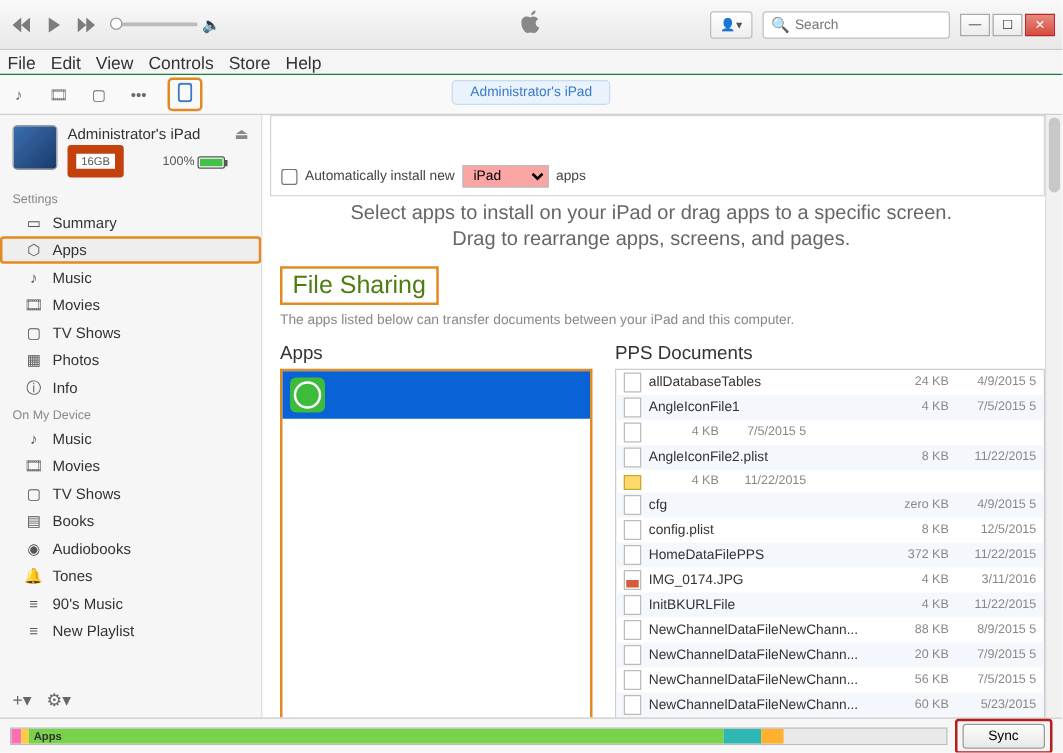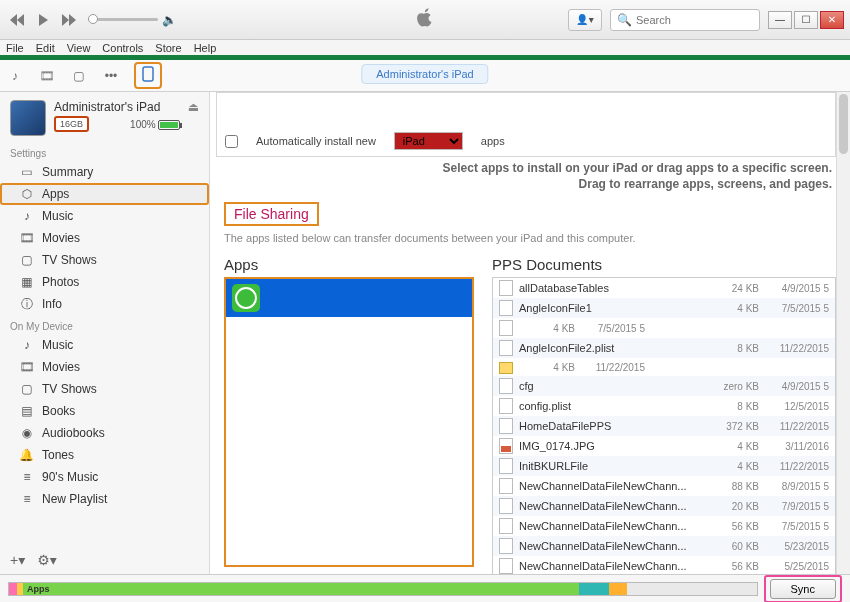--- a/index.html
+++ b/index.html
@@ -14,56 +14,56 @@
 .vol-thumb { width:10px; height:10px; background:#fff; border:1px solid #999; border-radius:50%; position:absolute; top:-4px; left:0; }
 .apple-logo { position:absolute; left:50%; transform:translateX(-50%); color:#888; }
 .right-ctrls { margin-left:auto; display:flex; align-items:center; gap:8px; }
 .user-btn { width:34px; height:22px; border:1px solid #bfbfbf; border-radius:3px; background:linear-gradient(#fff,#eee); display:flex; align-items:center; justify-content:center; color:#555; cursor:pointer; font-size:10px;}
 .search-box { width:150px; height:22px; border:1px solid #bfbfbf; border-radius:3px; background:#fff; display:flex; align-items:center; padding:0 6px; gap:4px; }
 .search-box input { border:none; outline:none; width:100%; font-size:11px; }
 .win-btns { display:flex; gap:2px; }
 .wbtn { width:24px; height:18px; border:1px solid #aaa; background:linear-gradient(#fdfdfd,#ececec); display:flex; align-items:center; justify-content:center; font-size:10px; cursor:pointer; }
 .wbtn.close { background:linear-gradient(#e98a7e,#d64c3c); color:#fff; border-color:#b23; }
 
-.menubar { height:20px; background:#f5f5f5; border-bottom:5px solid #15803d; display:flex; align-items:center; padding:0 6px; gap:12px; font-size:11px; color:#333; }
+.menubar { height:20px; background:#f5f5f5; border-bottom:1px solid #15803d; display:flex; align-items:center; padding:0 6px; gap:12px; font-size:14px; color:#333; }
 .menubar span { cursor:pointer; }
 
 .tabbar { height:32px; background:#f9f9f9; border-bottom:1px solid #d0d0d0; display:flex; align-items:center; padding:0 6px; gap:14px; color:#6a6a6a; position:relative; }
 .tab-ic { cursor:pointer; display:flex; align-items:center; justify-content:center; width:18px; height:18px; }
 .tab-device { border:2px solid #e28a22; border-radius:4px; padding:2px 6px; color:#3a79c8; }
 .pill { position:absolute; left:50%; transform:translateX(-50%); top:4px; background:#eaf2fb; color:#3a79c8; border:1px solid #c6dcf2; border-radius:4px; padding:3px 14px; font-size:11px; }
 
 
 .main { display:flex; height:calc(602px - 40px - 20px - 32px - 28px); }
 .sidebar { width:210px; background:#f6f6f6; border-right:1px solid #d9d9d9; overflow-y:auto; display:flex; flex-direction:column; }
 .dev-block { padding:8px 10px 6px 10px; display:flex; gap:8px; align-items:flex-start; }
 .dev-thumb { width:36px; height:36px; background:linear-gradient(135deg,#3a6fb0,#1a3a6a); border:1px solid #999; border-radius:4px; }
 .dev-info { flex:1; }
 .dev-name { font-size:12px; color:#333; }
 .dev-row2 { display:flex; align-items:center; gap:6px; margin-top:2px; }
-.cap-badge { border:2px solid #c2410c; border-radius:3px; padding:1px 4px; font-size:9px; color:#555; background:#fff; }
+.cap-badge { border:7px solid #c2410c; border-radius:3px; padding:1px 4px; font-size:9px; color:#555; background:#fff; }
 .bat { margin-left:auto; display:flex; align-items:flex-end; gap:2px; font-size:10px; color:#555; }
 .bat-ic { width:22px; height:10px; border:1px solid #555; border-radius:2px; position:relative; }
 .bat-ic::after{content:"";position:absolute;right:-3px;top:2px;width:2px;height:5px;background:#555;}
 .bat-fill{position:absolute;left:1px;top:1px;bottom:1px;width:90%;background:#43c24a;}
 .sect-lbl { font-size:10px; color:#888; padding:6px 10px 2px 10px; }
 .side-item { display:flex; align-items:center; gap:8px; padding:4px 10px 4px 20px; font-size:12px; color:#333; cursor:pointer; }
 .side-item .ic { width:14px; height:14px; display:inline-flex; align-items:center; justify-content:center; color:#555; }
 .side-item.sel { border:2px solid #e28a22; border-radius:3px; background:#eee; padding:2px 8px 2px 18px; }
 .side-foot { margin-top:auto; padding:6px 10px; display:flex; gap:12px; color:#666; font-size:14px;}
 .side-foot span{cursor:pointer;}
 
 .content { flex:1; position:relative; background:#fff; display:flex; }
 .content-inner { flex:1; overflow:hidden; padding:0; }
-.auto-row { border:1px solid #d6d6d6; border-top:none; margin:0 14px 0 6px; padding:6px 8px; display:flex; align-items:center; gap:18px; font-size:11px; color:#444; }
-.auto-row select{font-size:11px;padding:1px 20px 1px 4px; border:1px solid #bbb; background:#b91c1c;}
-.hint { font-size:12px; color:#666; text-align:right; padding:4px 18px 10px 0; line-height:1.3;font-weight:bold; }
+.auto-row { border:1px solid #d6d6d6; border-top:none; margin:0 14px 0 6px; padding:6px 8px; display:flex; align-items:center; gap:6px; font-size:11px; color:#444; }
+.auto-row select{font-size:11px;padding:1px 20px 1px 4px; border:1px solid #bbb; background:#fca5a5;}
+.hint { font-size:16px; color:#666; text-align:center; padding:4px 18px 10px 0; line-height:1.3; }
 
 .fs-block { padding:0 14px 0 14px; }
-.fs-title { font-size:14px; color:#be185d; border:2px solid #e28a22; display:inline-block; padding:2px 8px; }
+.fs-title { font-size:20px; color:#4d7c0f; border:2px solid #e28a22; display:inline-block; padding:2px 8px; }
 .fs-sub { font-size:11px; color:#888; padding:6px 0 12px 0; }
 .fs-cols { display:flex; gap:18px; }
 .fs-apps { width:250px; }
 .fs-docs { flex:1; }
 .col-head { font-size:15px; color:#333; padding-bottom:4px; }
 .apps-box { border:1px solid #ccc; height:290px; background:#fff; position:relative; }
 .hl-box { border:2px solid #e28a22; }
 .app-row { height:38px; background:#0a63d6; display:flex; align-items:center; padding:0 6px; gap:8px; }
 .app-ic { width:28px; height:28px; background:#3dbb3a; border-radius:5px; position:relative; }
 .app-ic::before{content:"";position:absolute;inset:3px;border:2px solid #fff;border-radius:50%;}
@@ -84,21 +84,21 @@
 
 .bottom { position:absolute; bottom:0; left:0; right:0; height:28px; background:#f6f6f6; border-top:1px solid #ccc; display:flex; align-items:center; padding:0 8px; gap:6px; }
 .usage { flex:1; height:14px; border:1px solid #bbb; display:flex; overflow:hidden; font-size:9px; align-items:center; }
 .seg { height:100%; }
 .seg.a{background:#ff6fb0;width:8px;}
 .seg.b{background:#ffca45;width:6px;}
 .seg.apps{background:#78d24a; flex:1; display:flex; align-items:center; padding-left:4px; font-weight:bold; color:#333;}
 .seg.c{background:#2fb8b3;width:30px;}
 .seg.d{background:#ffb02e;width:18px;}
 .seg.free{background:#e9e9e9;width:130px;}
-.sync-wrap { border:2px solid #ec4899; padding:2px 4px; border-radius:3px; }
+.sync-wrap { border:2px solid #b91c1c; padding:2px 4px; border-radius:3px; }
 .sync-btn { border:1px solid #9a9a9a; background:linear-gradient(#fdfdfd,#e8e8e8); padding:3px 20px; font-size:11px; cursor:pointer; border-radius:3px; }
 
 ::-webkit-scrollbar{width:14px}
 ::-webkit-scrollbar-thumb{background:#c8c8c8;border-radius:6px;border:3px solid #f1f1f1}
 </style>
 </head>
 <body>
 
 <div class="titlebar">
   <div class="play-controls">

